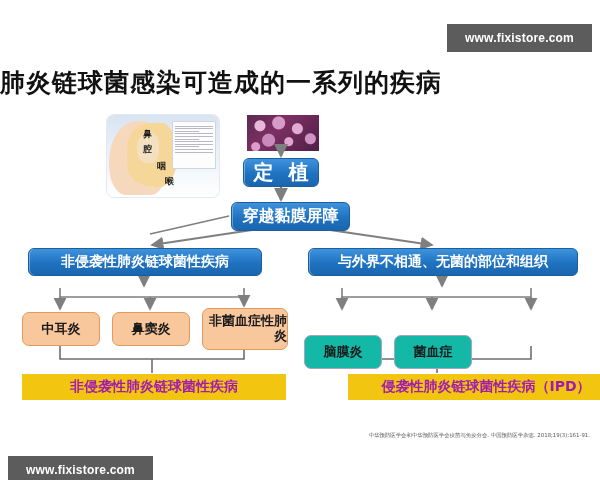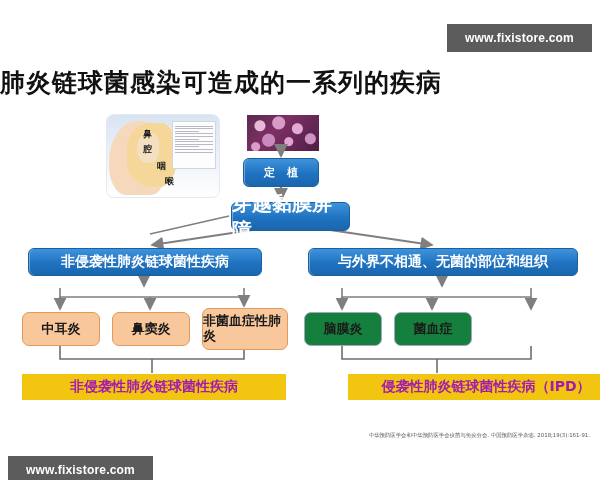--- a/index.html
+++ b/index.html
@@ -164,30 +164,30 @@
     align-items: center;
     justify-content: center;
     font-family: "DejaVu Sans", sans-serif;
     box-shadow: inset 1px 0 0 rgba(255,255,255,0.35);
   }
   #box-colonize {
     left: 243px;
     top: 142px;
     width: 74px;
     height: 27px;
-    font-size: 11px;
+    font-size: 20px;
     letter-spacing: 4px;
     text-indent: 4px;
   }
   #box-barrier {
     left: 231px;
     top: 186px;
     width: 117px;
     height: 27px;
-    font-size: 20px;
+    font-size: 16px;
   }
   #box-open {
     left: 28px;
     top: 232px;
     width: 232px;
     height: 26px;
     font-size: 14px;
   }
   #box-sterile {
     left: 308px;
@@ -197,34 +197,35 @@
     font-size: 14px;
   }
 
   
   .dbox {
     position: absolute;
     border-radius: 7px;
     display: flex;
     align-items: center;
     justify-content: center;
-    text-align: left;
+    text-align: right;
     font-size: 13px;
     font-weight: bold;
     color: #1a1a1a;
     line-height: 1.15;
     font-family: "DejaVu Sans", sans-serif;
   }
   .dbox.orange {
     background: #f9c79c;
     border: 1px solid #e09a5c;
   }
   .dbox.purple {
-    background: #15803d;
+    background: #14b8a6;
     border: 1px solid #a9a2c0;
+    margin-top: 23px;
   }
   #d-otitis    { left: 22px;  top: 296px; width: 76px; height: 32px; }
   #d-sinus     { left: 112px; top: 296px; width: 76px; height: 32px; }
   #d-nbpneu    { left: 202px; top: 292px; width: 84px; height: 40px; }
   #d-mening    { left: 304px; top: 296px; width: 76px; height: 32px; }
   #d-bacter    { left: 394px; top: 296px; width: 76px; height: 32px; }
   #d-bpneu     { left: 482px; top: 296px; width: 98px; height: 32px; }
 
   
   .banner {

